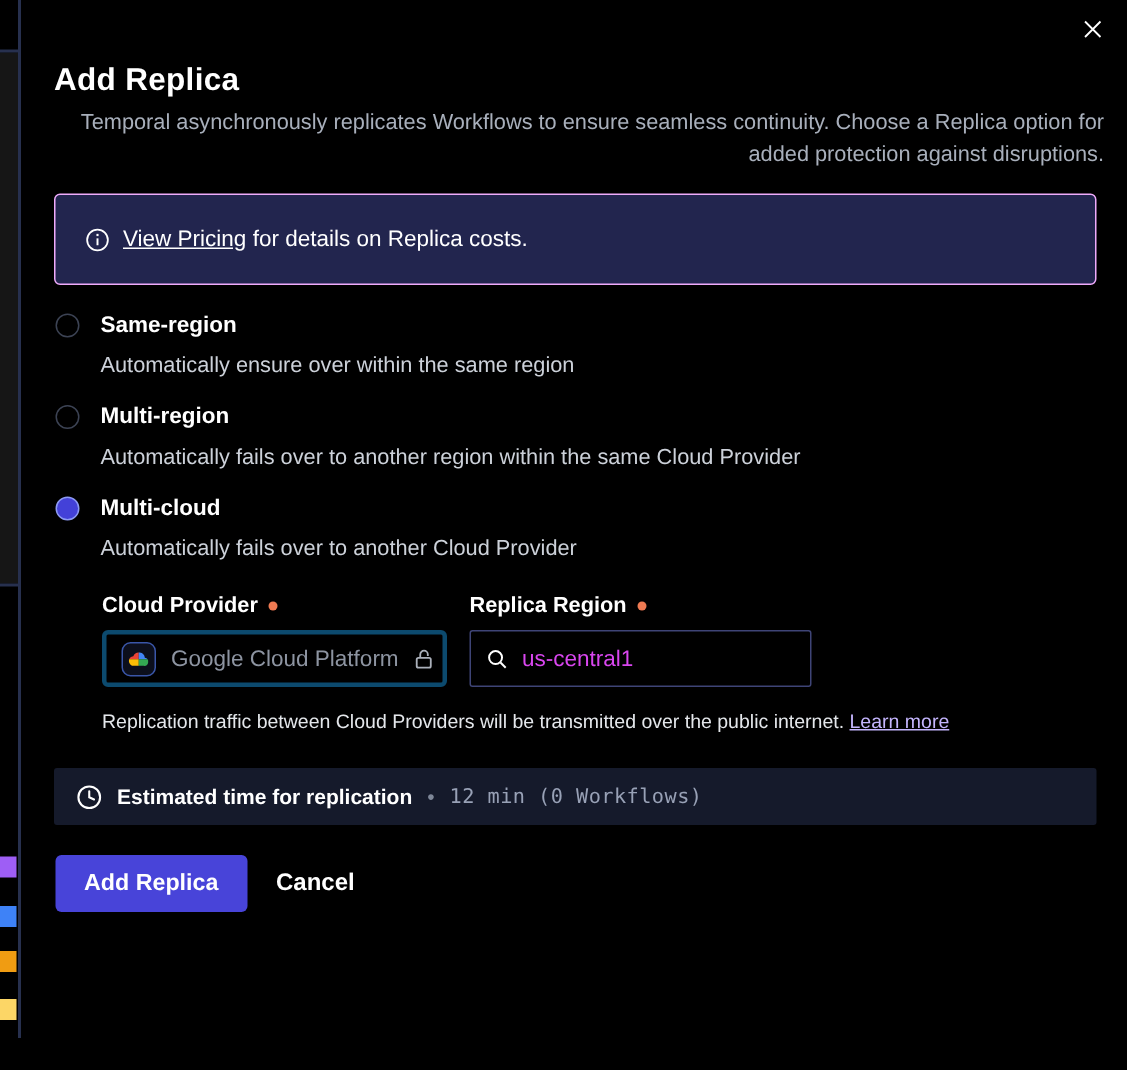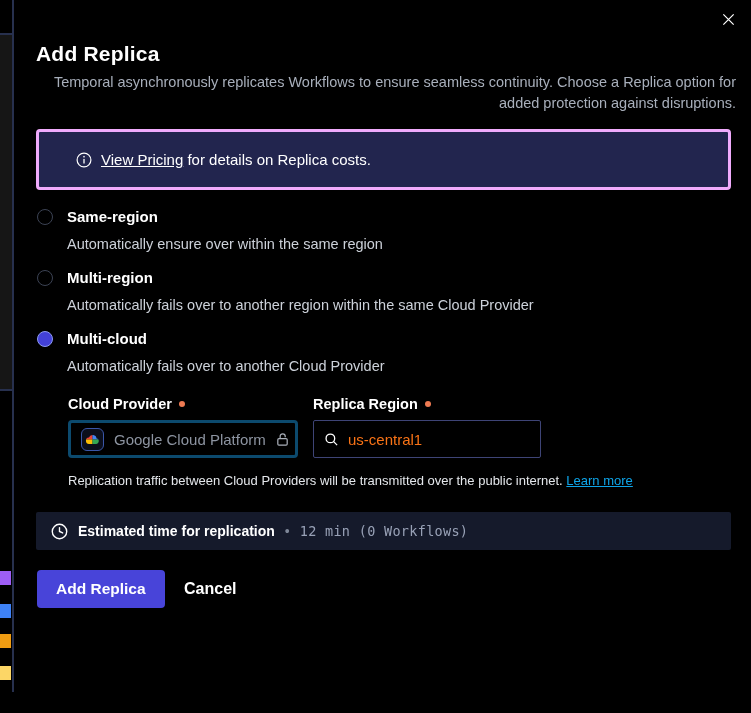--- a/index.html
+++ b/index.html
@@ -21,22 +21,22 @@
   .bg-bar.pink   { top:696px; width:28px; height:17px; background:#ec4e9b; }
   .bg-bar.pinkdark { top:696px; left:28px; width:4px; height:17px; background:#b23a7d; }
 
   
   .close-btn { position:absolute; left:717px; top:8px; width:22px; height:22px; background:none; border:none;
                cursor:pointer; display:flex; align-items:center; justify-content:center; }
   .modal-title { position:absolute; left:36px; top:42px; font-size:21px; font-weight:700; letter-spacing:.2px; }
   .modal-desc  { position:absolute; left:36px; top:72px; width:700px; font-size:14.5px; line-height:21px; color:#a8afbb;text-align:right; }
 
   .pricing-banner { position:absolute; left:36px; top:129px; width:695px; height:61px; background:#22254e;
-                    border:3px solid #f0abfc; border-radius:4px; display:flex; align-items:center;
-                    padding:0 37px; gap:9px; font-size:15px; }
+                    border:1px solid #f0abfc; border-radius:4px; display:flex; align-items:center;
+                    padding:0 20px; gap:9px; font-size:15px; }
   .pricing-banner a { color:#fff; text-decoration:underline; cursor:pointer; }
 
   .option { position:absolute; left:37px; display:flex; cursor:pointer; }
   .option.o1 { top:207px; } .option.o2 { top:268px; } .option.o3 { top:329px; }
   .radio { width:16px; height:16px; border-radius:50%; border:1.5px solid #3c4354; margin-top:2px; flex:0 0 auto; }
   .radio.checked { background:#4341d8; border-color:#8d9af3; }
   .opt-text { margin-left:14px; }
   .opt-label { font-size:15px; font-weight:700; line-height:19px; }
   .opt-desc  { margin-top:9px; font-size:14.5px; color:#ccd1d9; line-height:19px; }
 
@@ -47,25 +47,25 @@
 
   .cp-field { position:absolute; left:68px; top:420px; width:230px; height:38px; border:3px solid #0c4a6e;
               border-radius:4px; display:flex; align-items:center; padding:0 10px; background:#000; }
   .gcp-chip { width:23px; height:23px; border:1px solid #3a56a8; border-radius:6px; background:#0c0f1c;
               display:flex; align-items:center; justify-content:center; flex:0 0 auto; }
   .cp-text { margin-left:10px; color:#8d94a1; font-size:15px; white-space:nowrap; }
   .lock-wrap { margin-left:9px; color:#aab0ba; display:flex; }
 
   .rr-field { position:absolute; left:313px; top:420px; width:228px; height:38px; border:1px solid #3e4476;
               border-radius:2px; display:flex; align-items:center; padding:0 10px; gap:9px; background:#000; }
-  .rr-field input { flex:1; min-width:0; background:transparent; border:none; outline:none; color:#f97316;
+  .rr-field input { flex:1; min-width:0; background:transparent; border:none; outline:none; color:#d946ef;
                     font-size:15px; font-weight:500; font-family:inherit; }
 
   .traffic-note { position:absolute; left:68px; top:473px; font-size:13px; color:#e4e7eb; }
-  .traffic-note a { color:#0ea5e9; text-decoration:underline; cursor:pointer;text-align:right; }
+  .traffic-note a { color:#c4b5fd; text-decoration:underline; cursor:pointer;text-align:right; }
 
   .est-banner { position:absolute; left:36px; top:512px; width:695px; height:38px; background:#151a2b;
                 border-radius:2px; display:flex; align-items:center; padding:0 15px; gap:10px; }
   .est-label { font-size:14px; font-weight:700; }
   .est-sep { color:#7e8798; font-size:14px; }
   .est-value { font-family:"DejaVu Sans Mono",monospace; font-size:13.5px; color:#98a1b6; letter-spacing:.3px; }
 
   .primary-btn { position:absolute; left:37px; top:570px; height:38px; padding:0 19px; background:#4844d9;
                  border:none; border-radius:4px; color:#fff; font-size:15.5px; font-weight:700;
                  font-family:inherit; cursor:pointer; }

